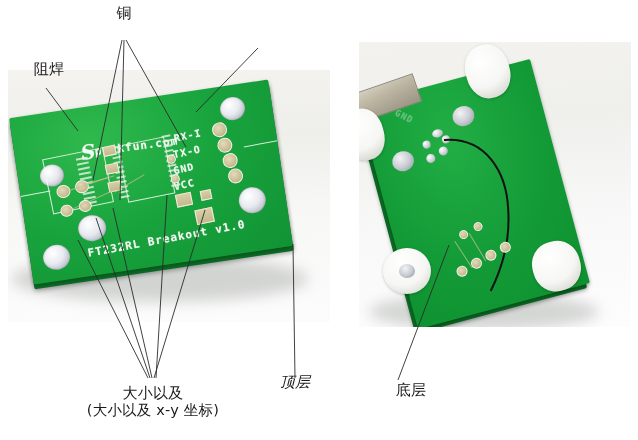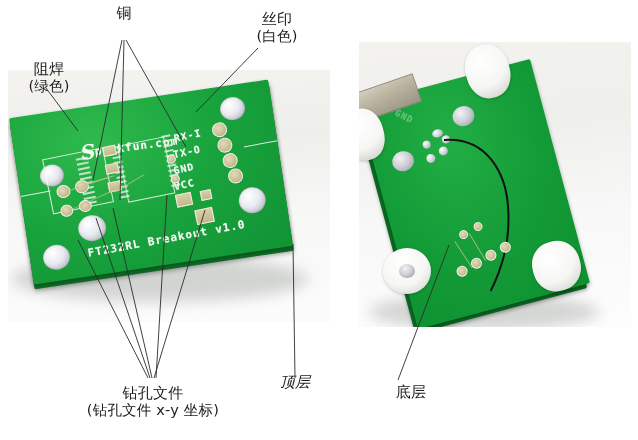--- a/index.html
+++ b/index.html
@@ -351,38 +351,33 @@
 
     <line x1="148" y1="378" x2="78" y2="240"></line>
     <line x1="150" y1="378" x2="96" y2="218"></line>
     <line x1="152" y1="378" x2="113" y2="208"></line>
     <line x1="154" y1="378" x2="205" y2="210"></line>
     <line x1="156" y1="378" x2="167" y2="195"></line>
   </svg>
 
   <div class="label" style="left:12px; top:60px; width:74px;">
     <span>阻焊</span>
-    <span class="sub">(绿色)</span>
   </div>
 
   <div class="label" style="left:62px; top:4px; width:124px;">
     <span>铜</span>
   </div>
 
-  <div class="label" style="left:240px; top:10px; width:74px;">
-    <span>丝印</span>
-    <span class="sub">(白色)</span>
-  </div>
 
   <div class="label" style="left:28px; top:384px; width:250px;">
-    <span>钻孔文件</span>
-    <span class="sub">(钻孔文件 x-y 坐标)</span>
+    <span>大小以及</span>
+    <span class="sub">(大小以及 x-y 坐标)</span>
   </div>
 
   <div class="label" style="left:266px; top:373px; width:58px;font-style:italic;">
     <span>顶层</span>
   </div>
 
-  <div class="label" style="left:382px; top:383px; width:58px;">
+  <div class="label" style="left:382px; top:383px; width:58px;font-family:Liberation Mono, monospace;">
     <span>底层</span>
   </div>
 
 </div>
 
 </body></html>

